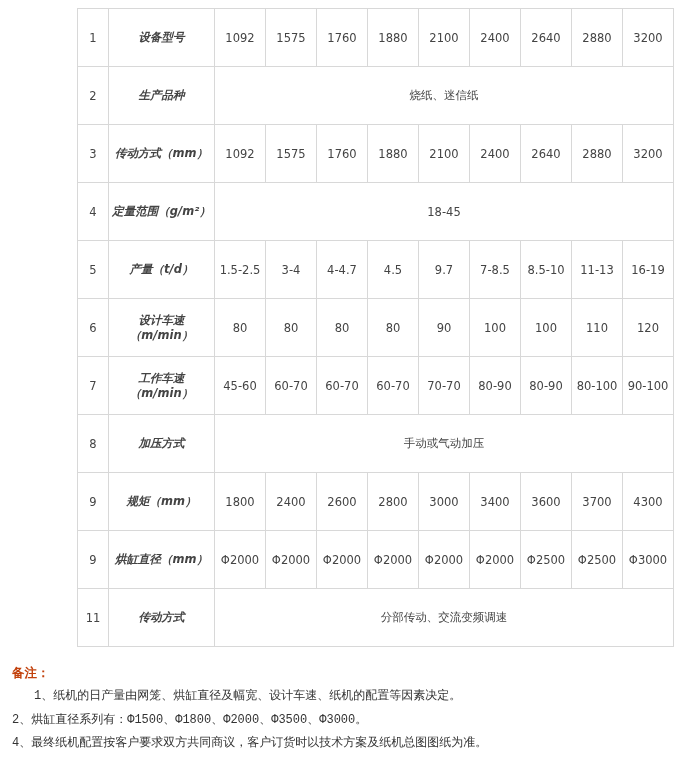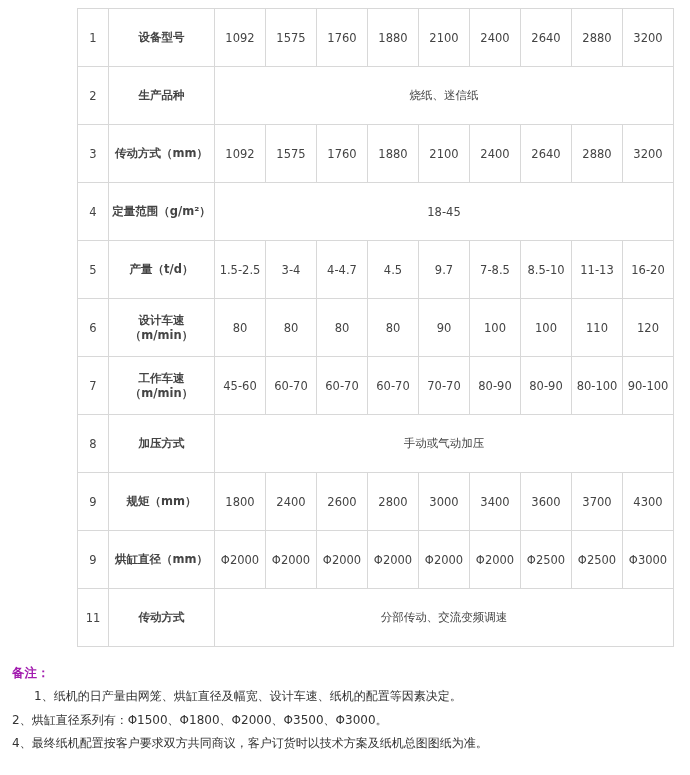--- a/index.html
+++ b/index.html
@@ -40,42 +40,44 @@
   td.idx {
     width: 30px;
     font-size: 11.5px;
     color: #555555;
   }
   td.label {
     width: 105px;
     font-weight: bold;
     color: #3a3a3a;
     font-size: 12px;
+    font-style: italic;
   }
   td.val {
     width: 50px;
   }
   td.span {
     font-size: 12px;
     color: #444444;
   }
   .notes {
     margin-left: 12px;
     margin-top: 14px;
     font-size: 12px;
     color: #333333;
     line-height: 1.95;
   }
   .notes-title {
     font-weight: bold;
-    color: #a21caf;
+    color: #c2410c;
     font-size: 12.5px;
   }
   .note-line {
     white-space: nowrap;
+    font-family: Liberation Mono, monospace;
   }
   .note-indent {
     padding-left: 22px;
   }
 </style>
 </head>
 <body>
 
 <div class="page">
 
@@ -126,21 +128,21 @@
         <td class="idx">5</td>
         <td class="label">产量（t/d）</td>
         <td class="val">1.5-2.5</td>
         <td class="val">3-4</td>
         <td class="val">4-4.7</td>
         <td class="val">4.5</td>
         <td class="val">9.7</td>
         <td class="val">7-8.5</td>
         <td class="val">8.5-10</td>
         <td class="val">11-13</td>
-        <td class="val">16-20</td>
+        <td class="val">16-19</td>
       </tr>
 
       <tr>
         <td class="idx">6</td>
         <td class="label">设计车速（m/min）</td>
         <td class="val">80</td>
         <td class="val">80</td>
         <td class="val">80</td>
         <td class="val">80</td>
         <td class="val">90</td>

